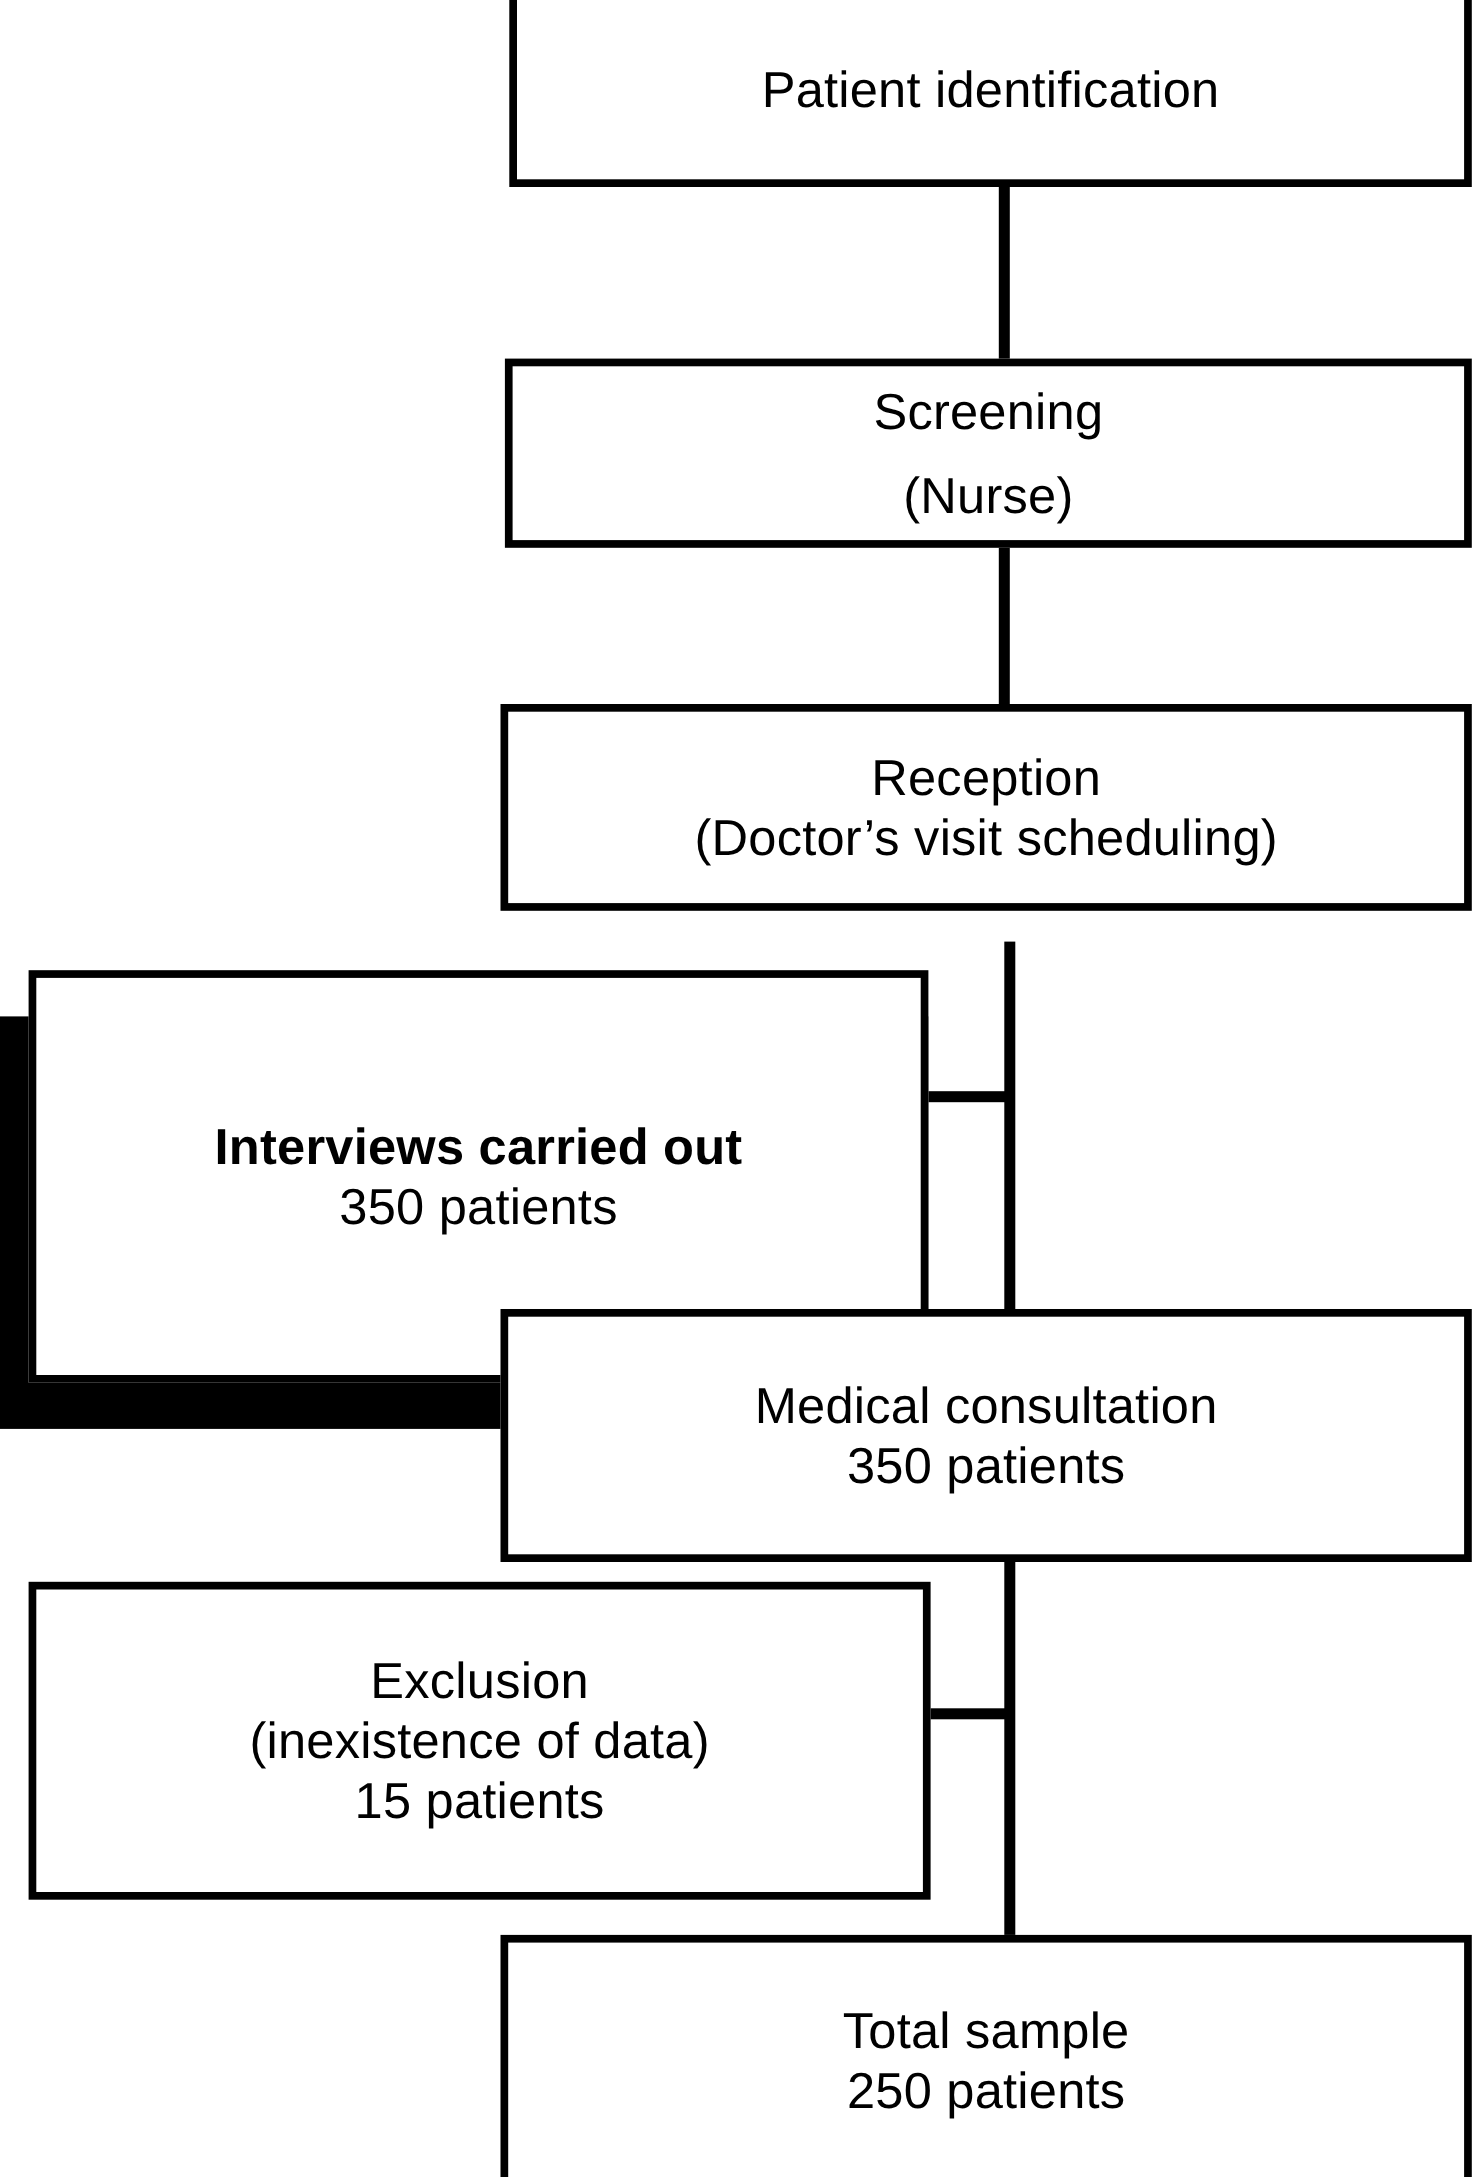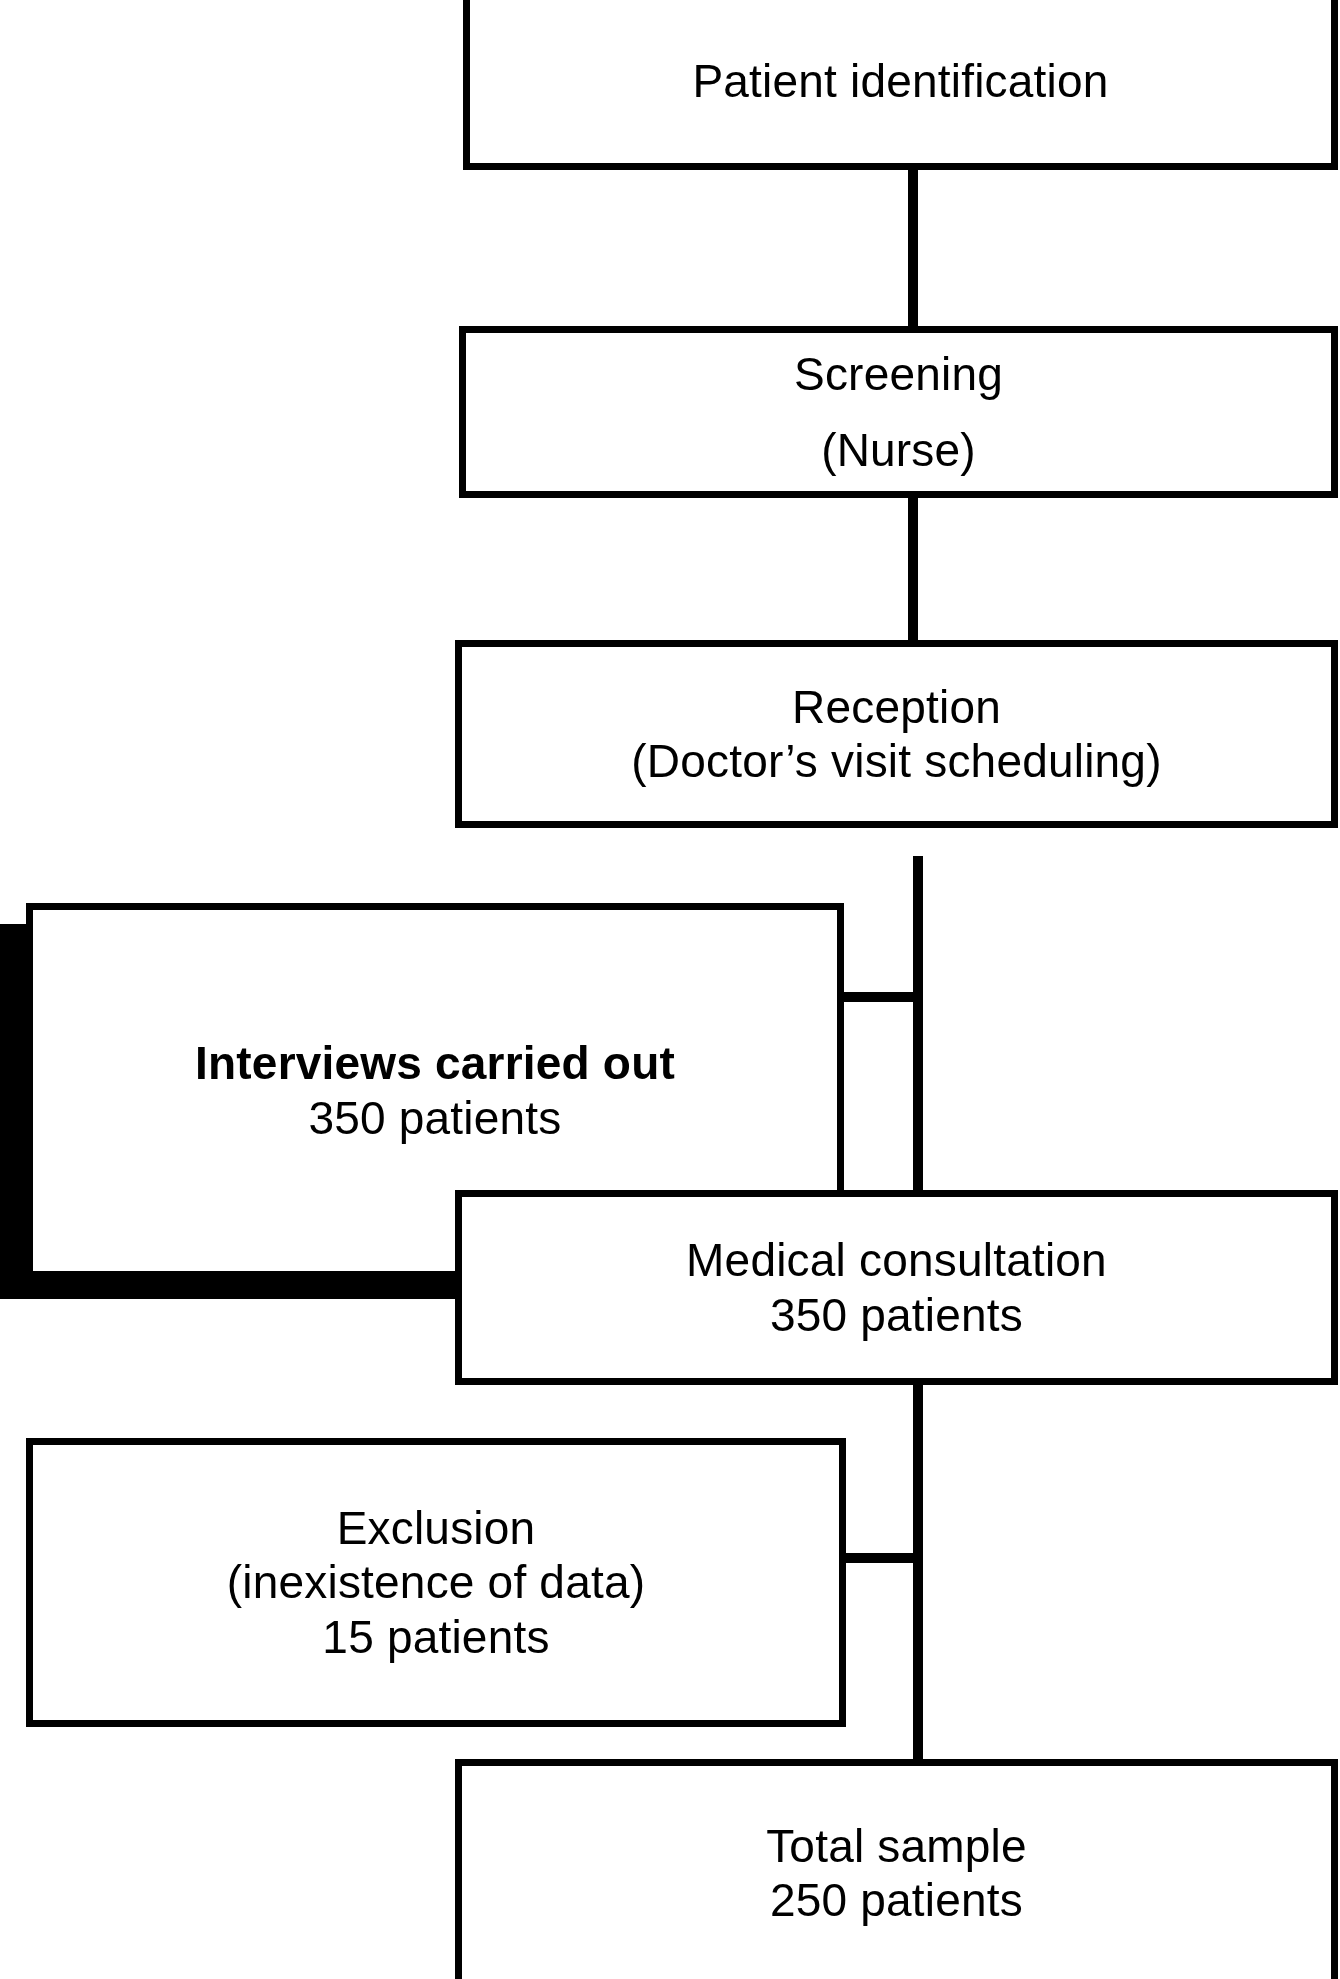--- a/index.html
+++ b/index.html
@@ -65,24 +65,24 @@
   #node-screening      { left: 459px;  top: 326px;  width: 879px; height: 172px; gap: 22px; }
   #conn-screen-recept  { left: 908px;  top: 496px;  width: 10px;  height: 148px; }
 
   #node-reception      { left: 455px;  top: 640px;  width: 883px; height: 188px; }
 
   
   #conn-recept-medical { left: 913px;  top: 856px;  width: 10px;  height: 340px; }
 
   
   #shadow-interviews   { left: -14px;  top: 924px;  width: 858px; height: 375px; }
-  #node-interviews     { left: 26px;   top: 903px;  width: 818px; height: 375px; }
+  #node-interviews     { left: 26px;   top: 882px;  width: 818px; height: 375px; }
   #conn-interviews     { left: 838px;  top: 992px;  width: 80px;  height: 10px; }
 
-  #node-medical        { left: 455px;  top: 1190px; width: 883px; height: 195px; align-items: center; }
+  #node-medical        { left: 455px;  top: 1190px; width: 883px; height: 230px; align-items: center; }
 
   
   #conn-medical-total  { left: 913px;  top: 1381px; width: 10px;  height: 382px; }
 
   #node-exclusion      { left: 26px;   top: 1438px; width: 820px; height: 289px; }
   #conn-exclusion      { left: 840px;  top: 1553px; width: 80px;  height: 10px; }
 
   #node-total          { left: 455px;  top: 1759px; width: 883px; height: 228px; }
 </style>
 </head>

